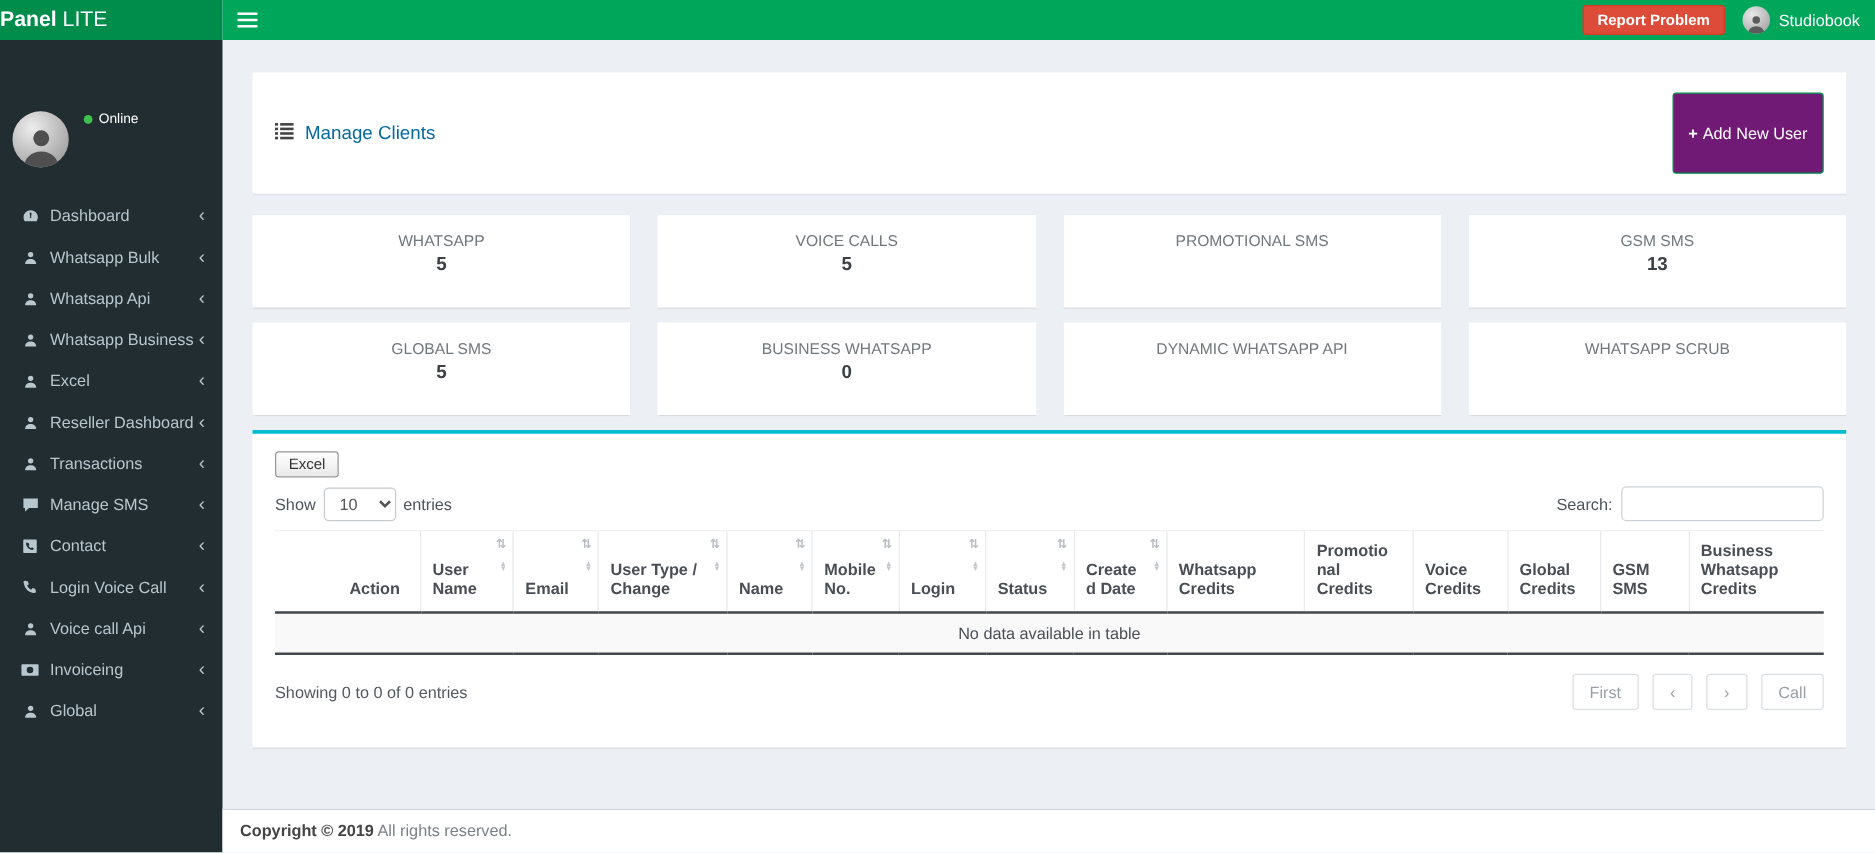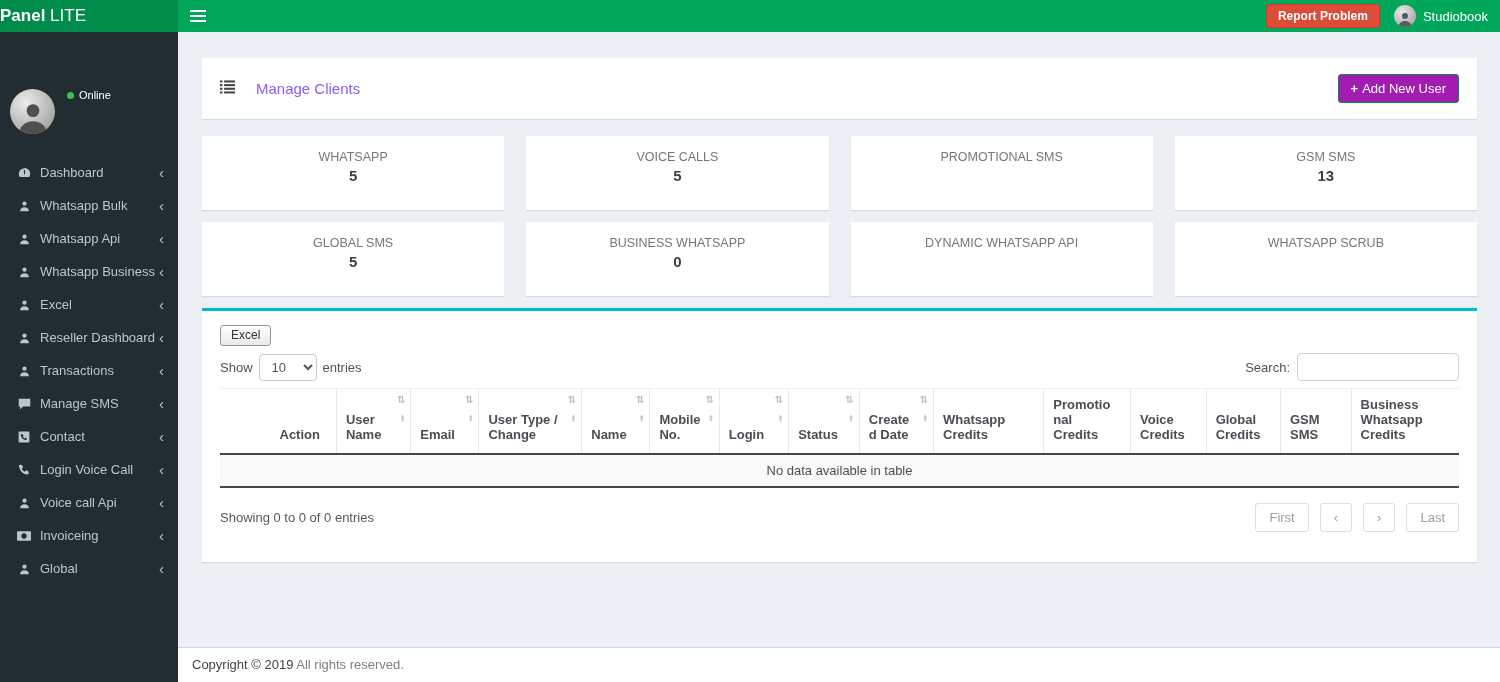--- a/index.html
+++ b/index.html
@@ -36,22 +36,22 @@
   .dot { width:7px; height:7px; border-radius:50%; background:#3fbf4d; }
   .menu { margin-top:8px; }
   .menu-item { display:flex; align-items:center; height:33px; padding:0 14px 0 15px; color:#b8c7ce; cursor:pointer; font-size:13px; }
   .mi-icon { width:18px; display:flex; justify-content:center; color:#b8c7ce; }
   .mi-label { flex:1; margin-left:7px; }
   .mi-chevron { color:#b8c7ce; font-size:15px; line-height:1; }
 
   
   .card { background:#fff; box-shadow:0 1px 1px rgba(0,0,0,0.09); }
   .header-card { display:flex; align-items:center; justify-content:space-between; padding:16px 18px; margin-bottom:17px; }
-  .page-title { display:flex; align-items:center; gap:21px; font-size:15px; color:#8b5cf6; }
-  .btn-success { background:#a21caf; border:1px solid #008d4c; color:#fff; font-size:13px; padding:6px 12px;
+  .page-title { display:flex; align-items:center; gap:9px; font-size:15px; color:#0369a1; }
+  .btn-success { background:#701a75; border:1px solid #008d4c; color:#fff; font-size:13px; padding:24px 12px;
     border-radius:3px; cursor:pointer; font-family:inherit; }
   .btn-success b { font-weight:bold; margin-right:4px; }
 
   .stats-grid { display:grid; grid-template-columns:repeat(4,1fr); column-gap:22px; row-gap:12px; margin-bottom:12px; }
   .stat-card { height:74px; padding-top:14px; text-align:center; }
   .stat-label { font-size:12.5px; color:#72777c; }
   .stat-value { font-size:15px; font-weight:bold; color:#3c4045; margin-top:3px; min-height:18px; }
 
   
   .table-card { border-top:3px solid #00bcd1; padding:14px 18px 30px 18px; }
@@ -76,21 +76,21 @@
     border-bottom:2px solid #43484e; }
 
   .table-footer { display:flex; justify-content:space-between; align-items:center; margin-top:15px; }
   .info-text { color:#54585e; }
   .pagination { display:flex; gap:11px; }
   .page-btn { border:1px solid #dcdfe2; background:#fff; border-radius:3px; color:#9aa0a6; font-size:13px;
     padding:6px 13px; cursor:pointer; font-family:inherit; }
 
   
   .footer { background:#fff; border-top:1px solid #d2d6de; padding:9px 15px 10px 14px; font-size:13px; color:#7c8187; }
-  .footer b { color:#444; font-weight:normal; }
+  .footer b { color:#444; font-weight:bold; }
 </style>
 </head>
 <body>
 
 <div class="navbar">
   <div class="logo"><b>Panel</b><span> LITE</span></div>
   <div class="nav-rest">
     <div class="hamburger">
         <i></i>
         <i></i>
@@ -395,21 +395,21 @@
             </tr>
           </tbody>
         </table>
 
         <div class="table-footer">
           <span class="info-text">Showing 0 to 0 of 0 entries</span>
           <div class="pagination" id="pagination">
               <button class="page-btn">First</button>
               <button class="page-btn">‹</button>
               <button class="page-btn">›</button>
-              <button class="page-btn">Last</button>
+              <button class="page-btn">Call</button>
             </div>
         </div>
       </div>
 
     </div>
     <div class="footer">
       <b>Copyright © 2019</b>
       <span>All rights reserved.</span>
     </div>
   </div>

